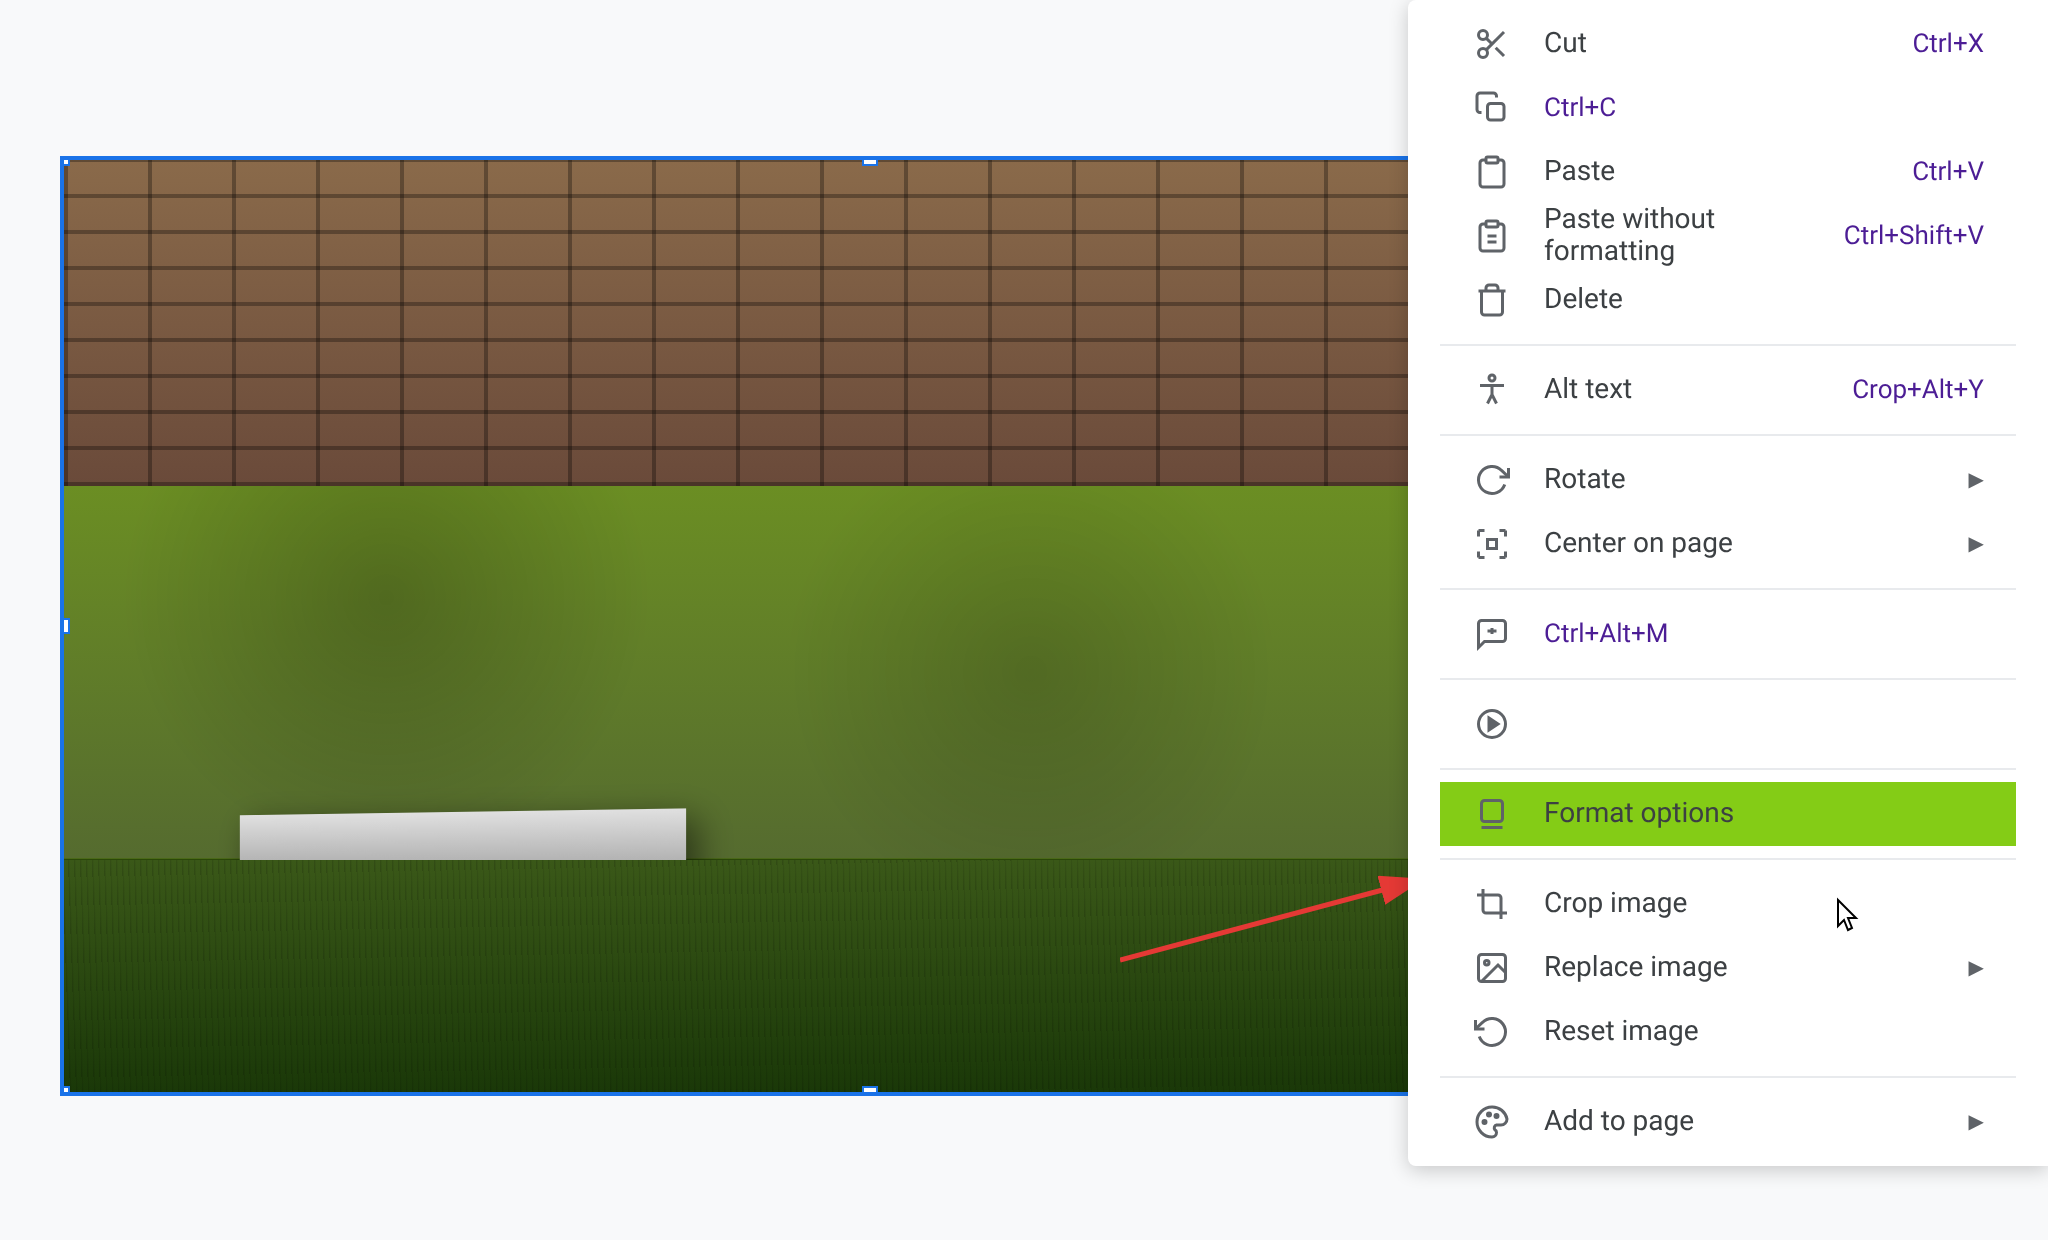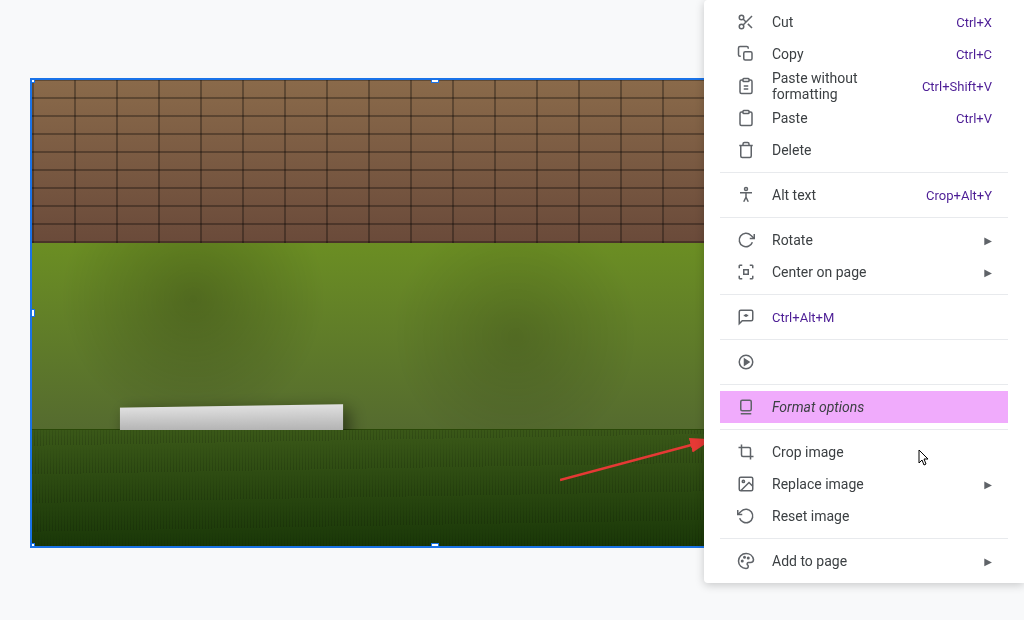--- a/index.html
+++ b/index.html
@@ -104,22 +104,21 @@
     .menu-item {
       display: flex;
       align-items: center;
       height: 32px;
       padding: 0 16px;
       cursor: pointer;
       color: #3c4043;
       position: relative;
     }
     .menu-item:hover, .menu-item.highlighted {
-      background: #f0abfc;
-      font-style: italic;
+      background: #84cc16;
     }
     .menu-icon {
       width: 20px; height: 20px;
       margin-right: 16px;
       flex-shrink: 0;
       display: flex;
       align-items: center;
       justify-content: center;
       color: #5f6368;
     }
@@ -183,48 +182,47 @@
     <span class="menu-label">Cut</span>
     <span class="menu-shortcut">Ctrl+X</span>
   </div>
   <div class="menu-item">
     <span class="menu-icon">
       <svg viewBox="0 0 24 24" fill="none" stroke="currentColor" stroke-width="2">
           <rect x="9" y="9" width="11" height="11" rx="2"></rect>
           <path d="M5 15H4a2 2 0 01-2-2V4a2 2 0 012-2h9a2 2 0 012 2v1"></path>
         </svg>
     </span>
-    <span class="menu-label">Copy</span>
     <span class="menu-shortcut">Ctrl+C</span>
+  </div>
+  <div class="menu-item">
+    <span class="menu-icon">
+      <svg viewBox="0 0 24 24" fill="none" stroke="currentColor" stroke-width="2">
+          <path d="M16 4h2a2 2 0 012 2v14a2 2 0 01-2 2H6a2 2 0 01-2-2V6a2 2 0 012-2h2"></path>
+          <rect x="8" y="2" width="8" height="4" rx="1"></rect>
+        </svg>
+    </span>
+    <span class="menu-label">Paste</span>
+    <span class="menu-shortcut">Ctrl+V</span>
   </div>
   <div class="menu-item">
     <span class="menu-icon">
       <svg viewBox="0 0 24 24" fill="none" stroke="currentColor" stroke-width="2">
           <path d="M16 4h2a2 2 0 012 2v14a2 2 0 01-2 2H6a2 2 0 01-2-2V6a2 2 0 012-2h2"></path>
           <rect x="8" y="2" width="8" height="4" rx="1"></rect>
           <line x1="9" y1="12" x2="15" y2="12"></line>
           <line x1="9" y1="16" x2="15" y2="16"></line>
         </svg>
     </span>
     <span class="menu-label">Paste without formatting</span>
     <span class="menu-shortcut">Ctrl+Shift+V</span>
   </div>
   <div class="menu-item">
     <span class="menu-icon">
       <svg viewBox="0 0 24 24" fill="none" stroke="currentColor" stroke-width="2">
-          <path d="M16 4h2a2 2 0 012 2v14a2 2 0 01-2 2H6a2 2 0 01-2-2V6a2 2 0 012-2h2"></path>
-          <rect x="8" y="2" width="8" height="4" rx="1"></rect>
-        </svg>
-    </span>
-    <span class="menu-label">Paste</span>
-    <span class="menu-shortcut">Ctrl+V</span>
-  </div>
-  <div class="menu-item">
-    <span class="menu-icon">
-      <svg viewBox="0 0 24 24" fill="none" stroke="currentColor" stroke-width="2">
           <polyline points="3 6 5 6 21 6"></polyline>
           <path d="M19 6v14a2 2 0 01-2 2H7a2 2 0 01-2-2V6m3 0V4a2 2 0 012-2h4a2 2 0 012 2v2"></path>
         </svg>
     </span>
     <span class="menu-label">Delete</span>
   </div>
 
   <div class="menu-divider"></div>
 
   <div class="menu-item">

